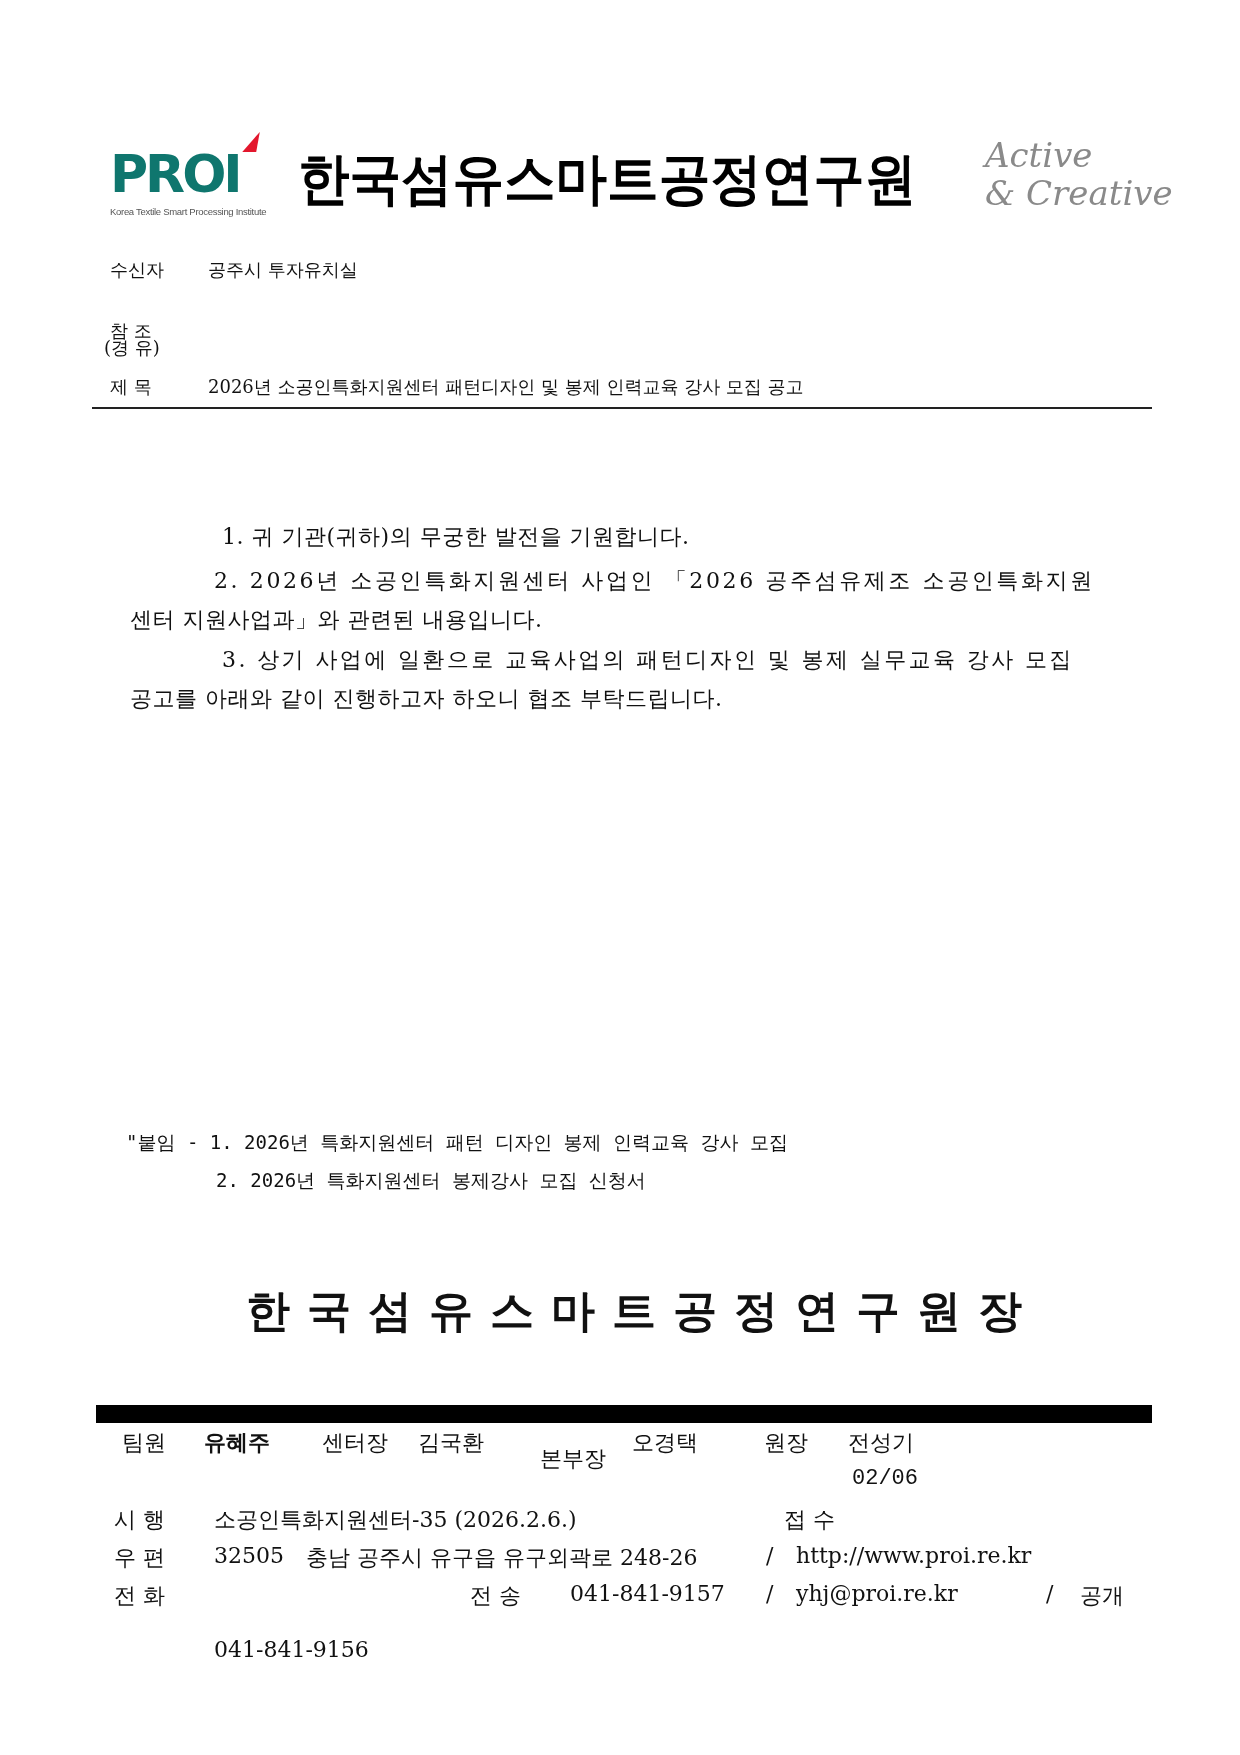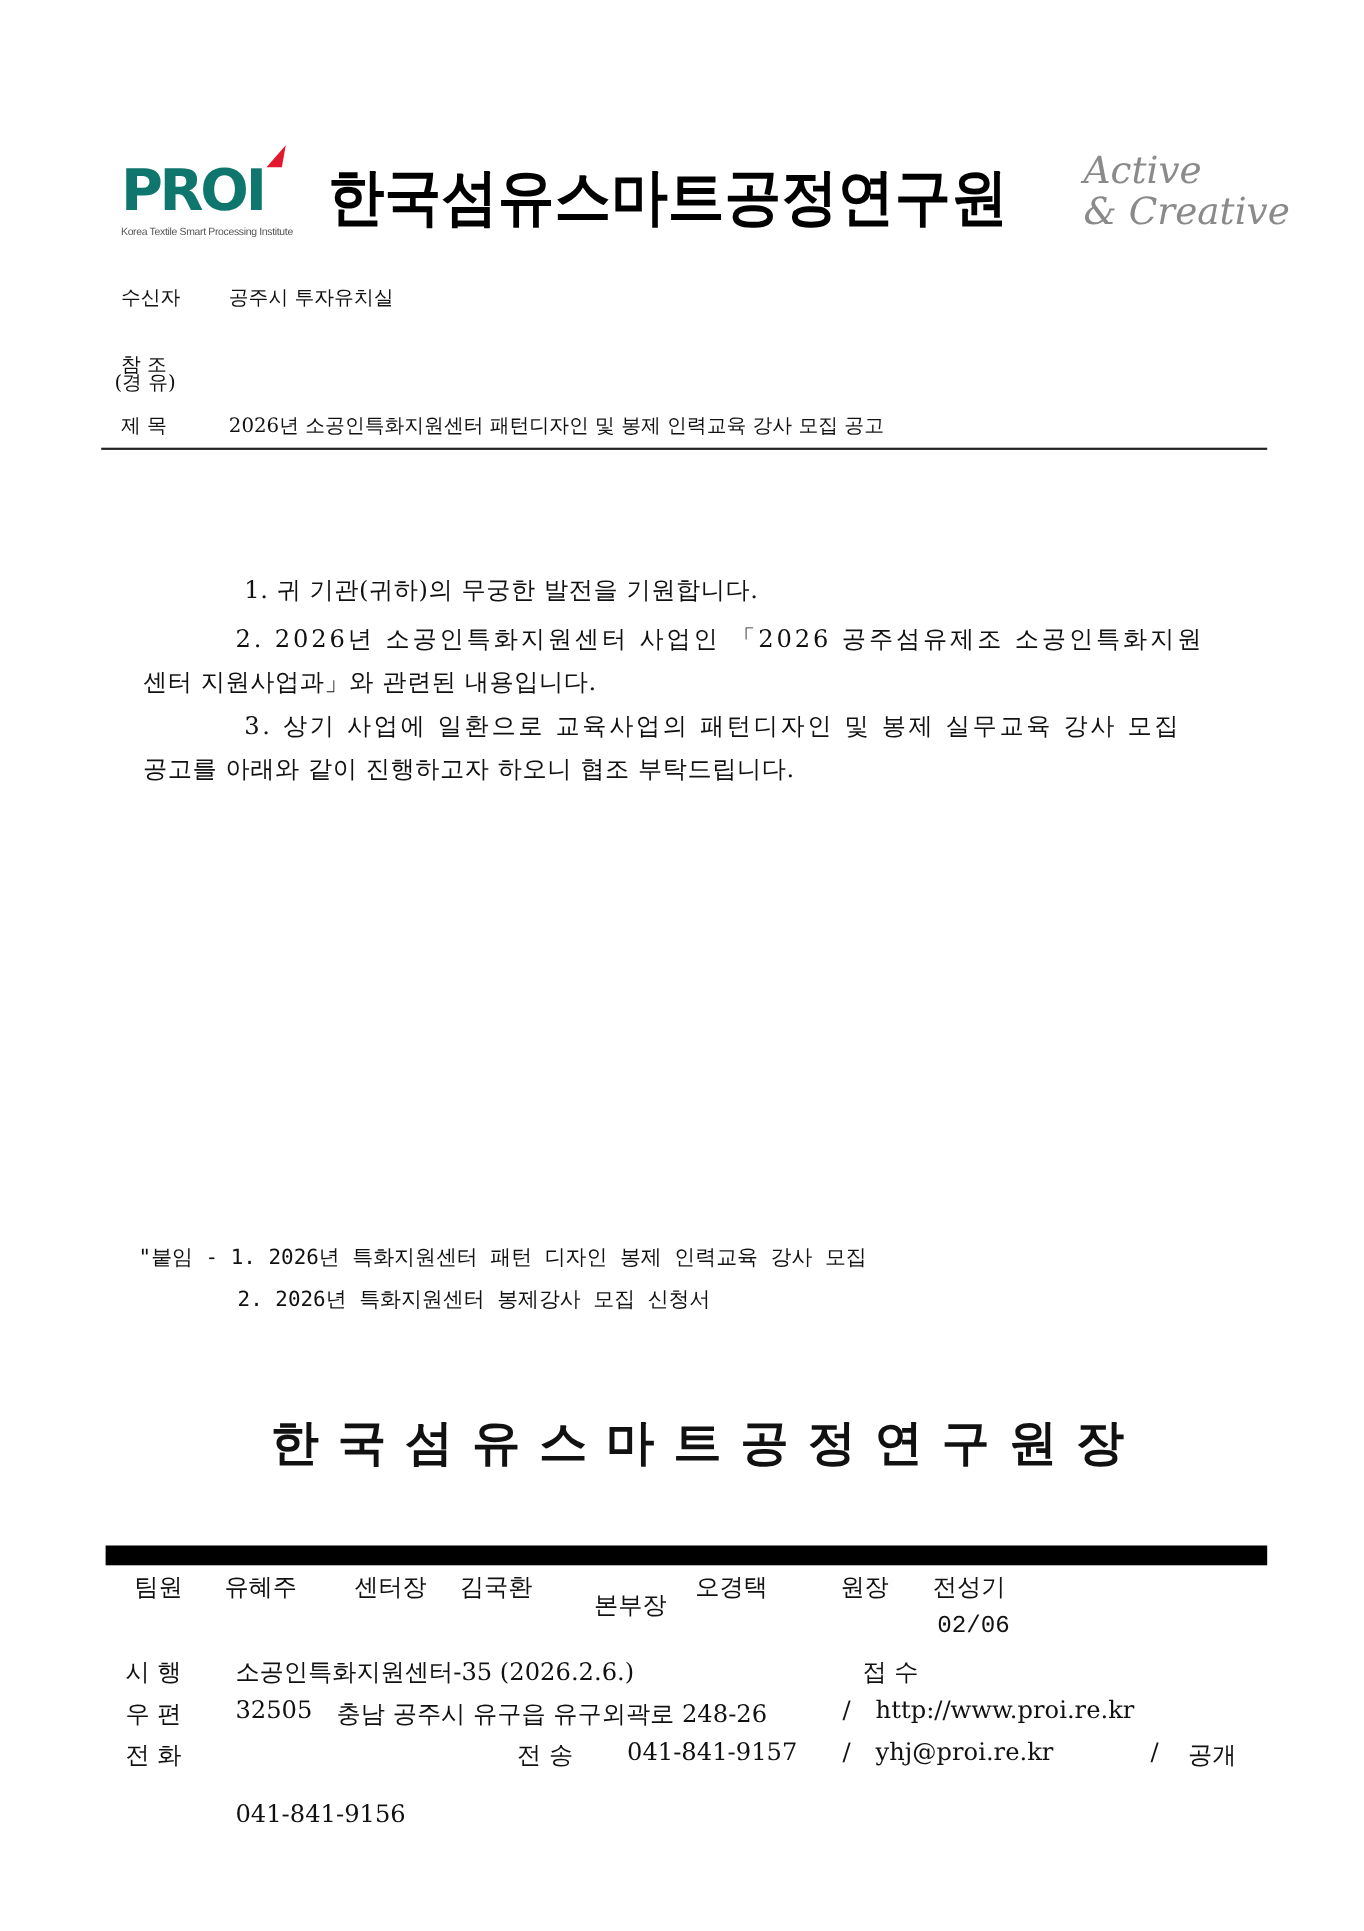--- a/index.html
+++ b/index.html
@@ -63,21 +63,21 @@
 <div class="abs body-line" style="left:130px; top:684px;">공고를 아래와 같이 진행하고자 하오니 협조 부탁드립니다.</div>
 
 <div class="abs attach" style="left:126px; top:1130px;">"붙임 - 1. 2026년 특화지원센터 패턴 디자인 봉제 인력교육 강사 모집</div>
 <div class="abs attach" style="left:216px; top:1168px;">2. 2026년 특화지원센터 봉제강사 모집 신청서</div>
 
 <div class="abs sig">한국섬유스마트공정연구원장</div>
 
 <div class="abs bar"></div>
 
 <div class="abs ftr" style="top:1428px; left:122px;">팀원</div>
-<div class="abs ftr" style="top:1428px; left:204px;">유혜주</div>
+<div class="abs ftr" style="top:1428px; left:204px;font-weight:bold;">유혜주</div>
 <div class="abs ftr" style="top:1428px; left:322px;">센터장</div>
 <div class="abs ftr" style="top:1428px; left:418px;">김국환</div>
 <div class="abs ftr" style="top:1444px; left:540px;">본부장</div>
 <div class="abs ftr" style="top:1428px; left:632px;">오경택</div>
 <div class="abs ftr" style="top:1428px; left:764px;">원장</div>
 <div class="abs ftr" style="top:1428px; left:848px;">전성기</div>
 <div class="abs ftr" style="top:1466px; left:852px;font-family:Liberation Mono, monospace;">02/06</div>
 
 <div class="abs ftr" style="top:1505px; left:114px;">시  행</div>
 <div class="abs ftr" style="top:1505px; left:214px;">소공인특화지원센터-35 (2026.2.6.)</div>

